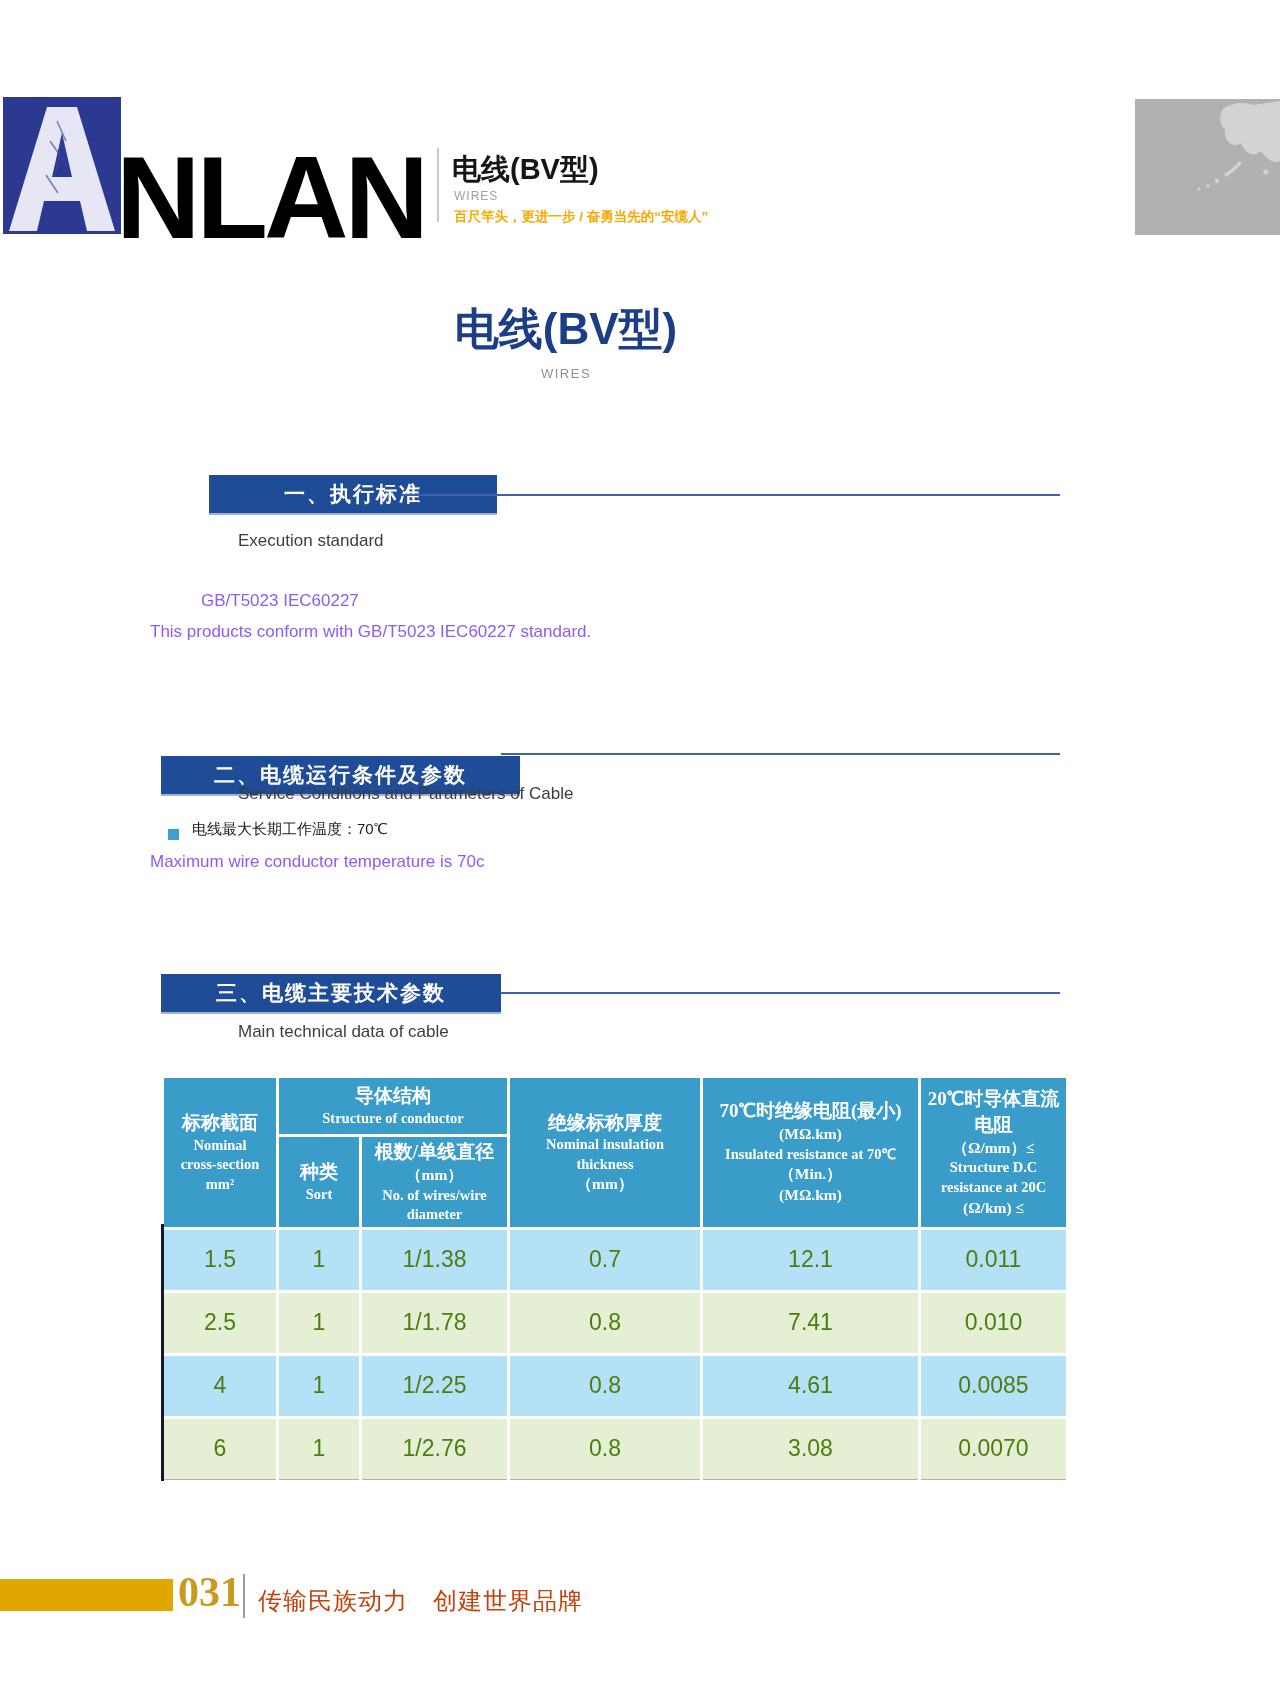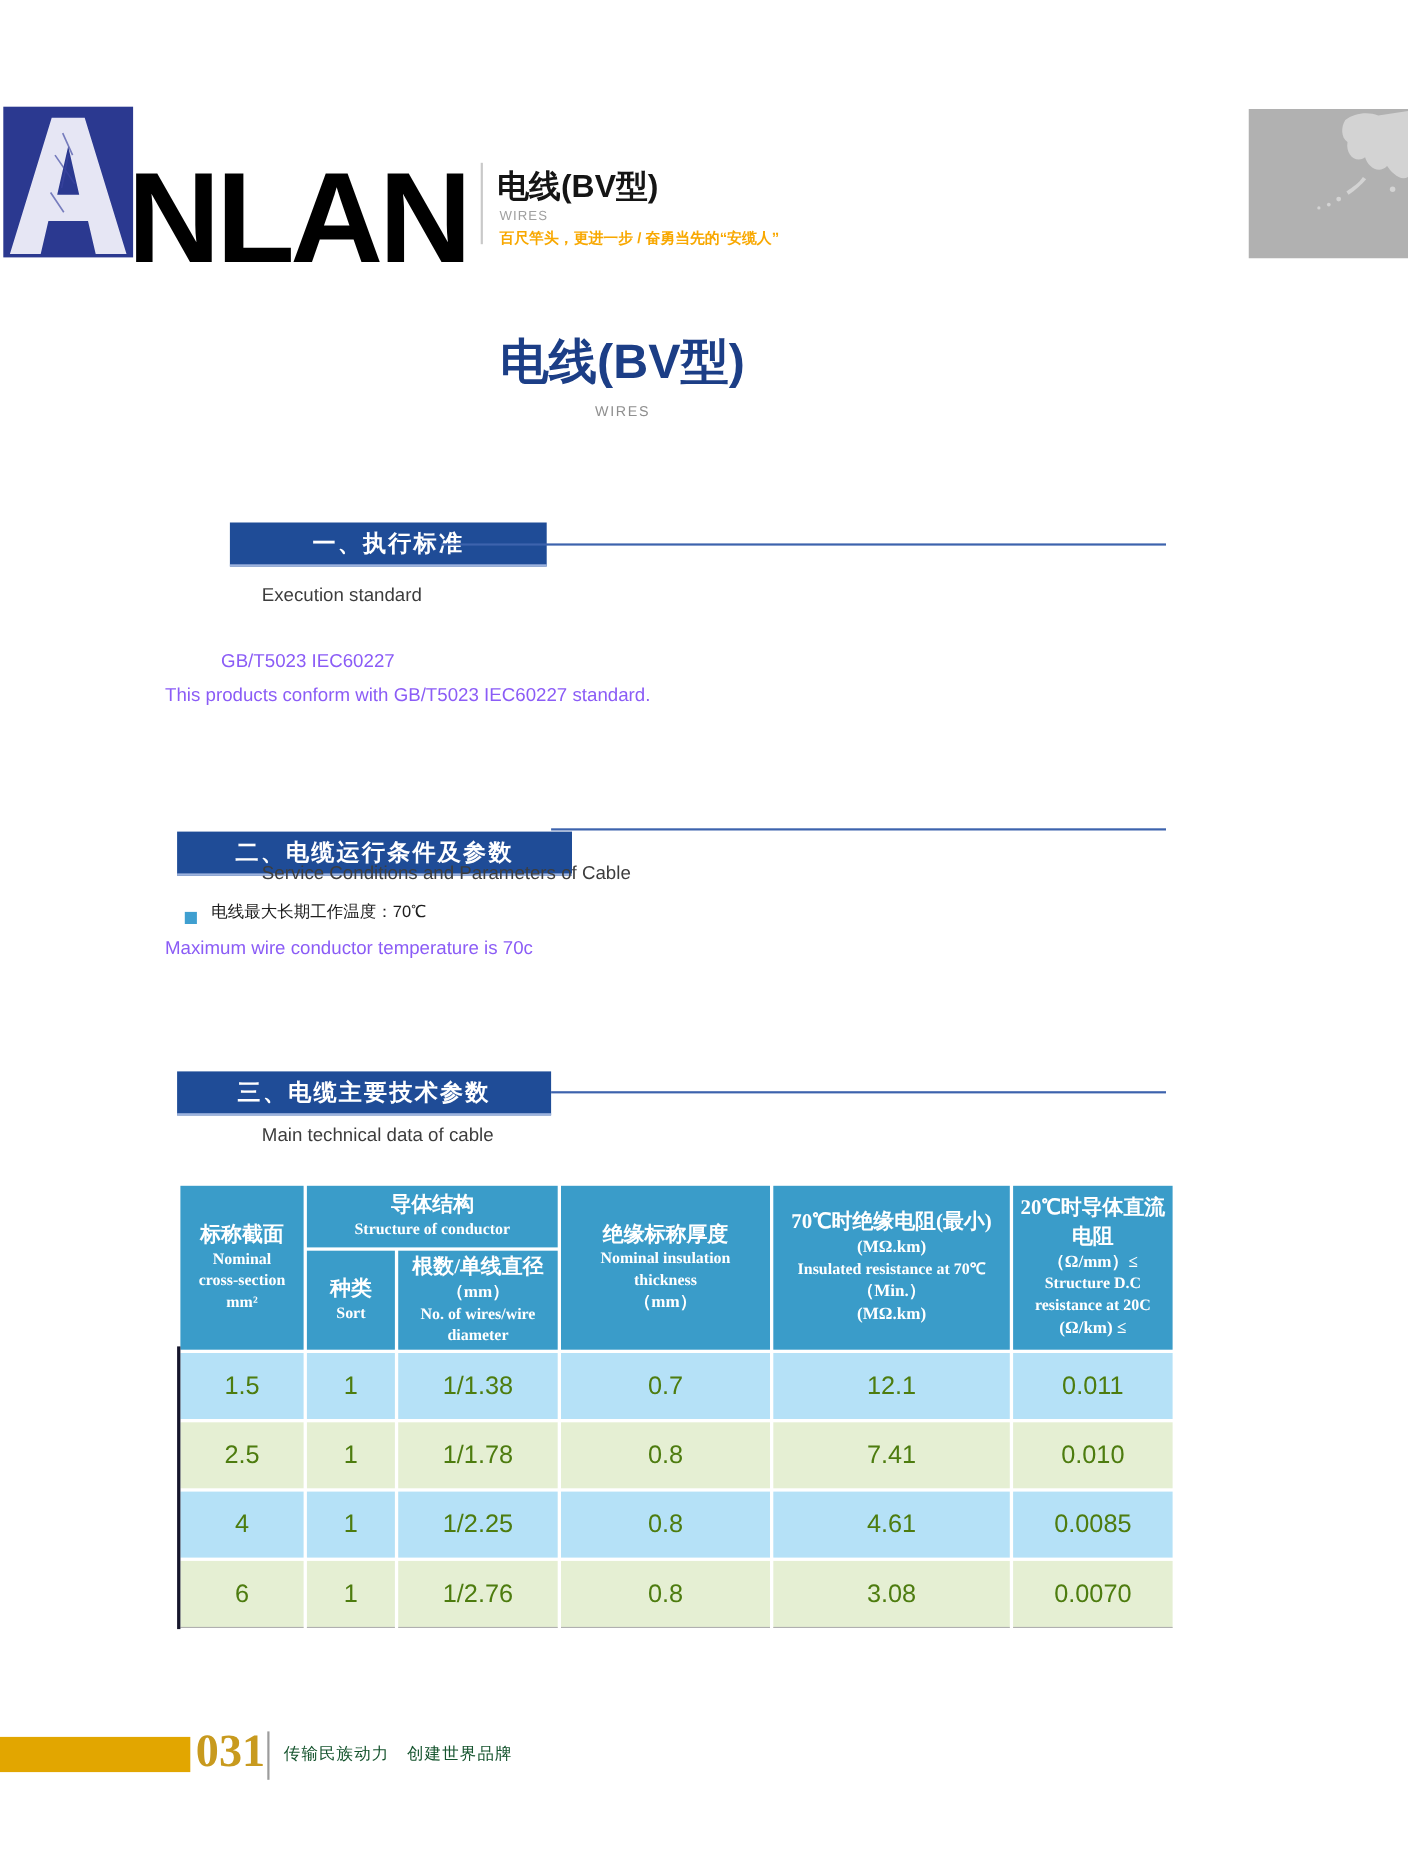--- a/index.html
+++ b/index.html
@@ -48,21 +48,21 @@
   .row-blue td{background:#b5e1f7;}
   .row-green td{background:#e5efd3;}
   .spec-table tbody tr:last-child td{border-bottom:1px solid #b0b0b0;}
   .table-left-line{position:absolute;left:0px;top:149px;bottom:2px;width:3px;background:#16162c;}
 
   
   .footer-bar{position:absolute;left:0;top:1579px;width:173px;height:32px;background:#e2a600;}
   .page-number{position:absolute;left:178px;top:1568px;font-family:"Liberation Serif",serif;
     font-weight:bold;font-size:42px;color:#c89a1e;}
   .footer-divider{position:absolute;left:243px;top:1574px;width:2px;height:44px;background:#9c9c9c;}
-  .footer-slogan{position:absolute;left:258px;top:1585px;font-size:15px;color:#14532d;letter-spacing:1px;}
+  .footer-slogan{position:absolute;left:258px;top:1585px;font-size:24px;color:#c2410c;letter-spacing:1px;}
 </style>
 </head>
 <body>
 
 <div class="page">
 
   <div class="logo-square">
     <svg viewBox="0 0 118 137" xmlns="http://www.w3.org/2000/svg">
       <path fill="#e6e6f4" fill-rule="evenodd" d="M44 10 H74 L112 134 H84 L77 104 H41 L34 134 H6 Z M59 36 L69 80 H49 Z"></path>
       <path d="M54 24 l9 20 m-16 0 l18 26 m-22 8 l12 18 m4-52 l-6 30" stroke="#3a44a0" stroke-width="1.5" fill="none" opacity="0.65"></path>

